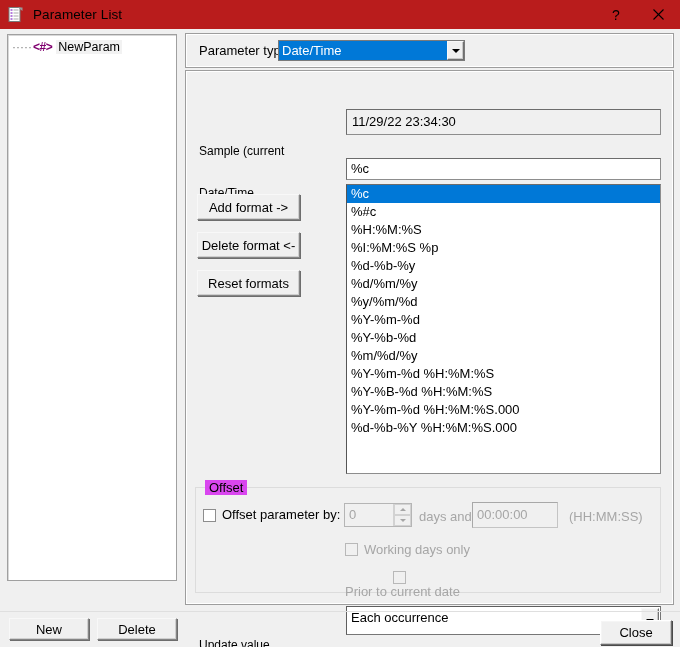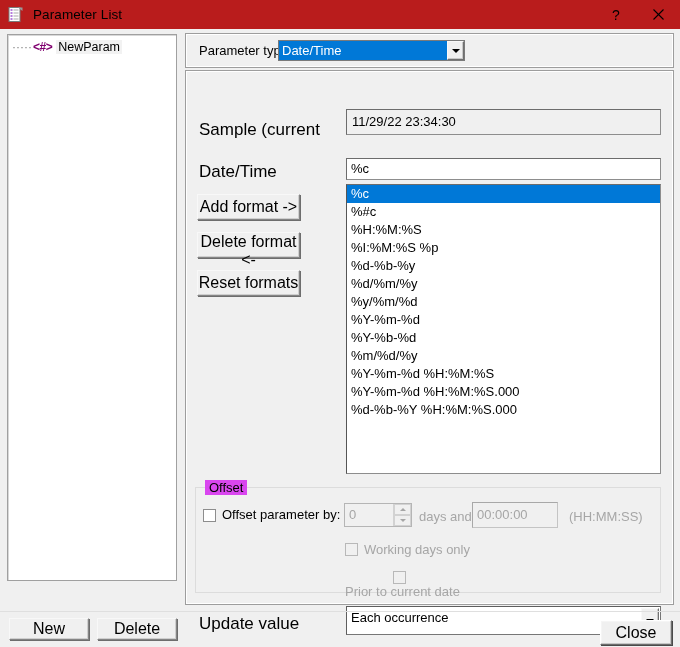--- a/index.html
+++ b/index.html
@@ -103,21 +103,21 @@
 
   
   .btn {
     background: #f0f0f0;
     border-top: 1px solid #f8f8f8;
     border-left: 1px solid #f8f8f8;
     border-right: 1px solid #858585;
     border-bottom: 1px solid #858585;
     box-shadow: 1px 1px 0 #6d6d6d, inset -1px -1px 0 #cfcfcf;
     font-family: "Liberation Sans", sans-serif;
-    font-size: 16px;
+    font-size: 13px;
     color: #000;
     text-align: center;
     box-sizing: border-box;
     cursor: default;
     padding: 0;
   }
   .btn-new {
     position: absolute;
     left: 9px; top: 589px;
     width: 80px; height: 22px;
@@ -191,22 +191,23 @@
     width: 487px;
     height: 533px;
     background: #f0f0f0;
     border: 1px solid #ffffff;
     outline: 1px solid #9d9d9d;
     box-sizing: border-box;
   }
 
   .form-label {
     position: absolute;
-    font-size: 17px;
-    color: #000;
+    font-size: 12px;
+    color: #000;
+    margin-top: 24px;
   }
   .lbl-sample  { left: 12px;  top: 48px; }
   .lbl-datetime{ left: 12px;  top: 90px; }
   .lbl-update  { left: 12px;  top: 542px; text-align: right; }
 
   .sample-box {
     position: absolute;
     left: 159px; top: 37px;
     width: 315px; height: 26px;
     background: #f0f0f0;
@@ -522,20 +523,21 @@
         <div class="format-item">%#c</div>
         <div class="format-item">%H:%M:%S</div>
         <div class="format-item">%I:%M:%S %p</div>
         <div class="format-item">%d-%b-%y</div>
         <div class="format-item">%d/%m/%y</div>
         <div class="format-item">%y/%m/%d</div>
         <div class="format-item">%Y-%m-%d</div>
         <div class="format-item">%Y-%b-%d</div>
         <div class="format-item">%m/%d/%y</div>
         <div class="format-item">%Y-%m-%d %H:%M:%S</div>
+        <div class="format-item">%Y-%B-%d %H:%M:%S</div>
         <div class="format-item">%Y-%m-%d %H:%M:%S.000</div>
         <div class="format-item">%d-%b-%Y %H:%M:%S.000</div>
       </div>
 
     <div class="offset-group"></div>
     <div class="offset-legend">Offset</div>
 
     <div class="offset-check-row">
       <span class="cb"></span>
       <span class="txt">Offset parameter by:</span>

